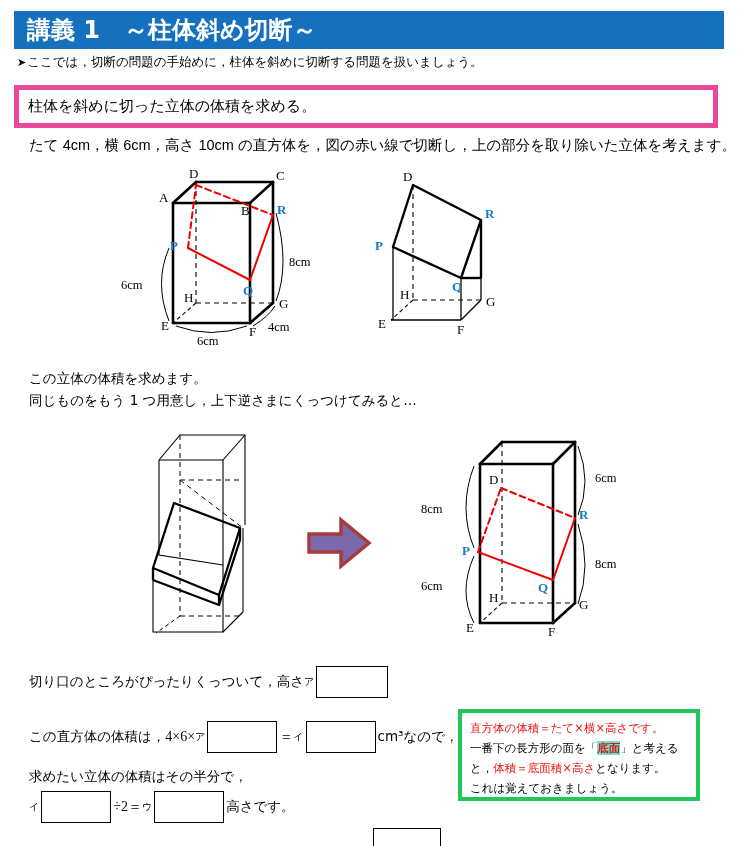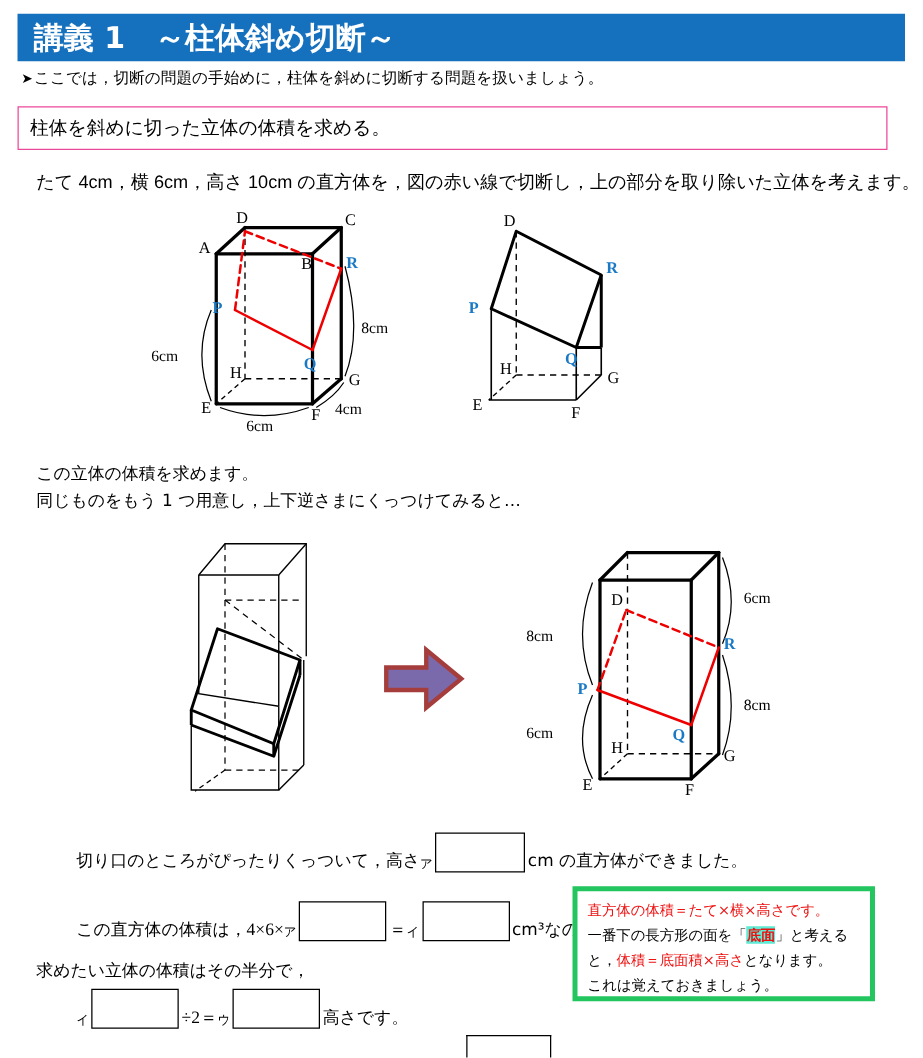--- a/index.html
+++ b/index.html
@@ -53,21 +53,21 @@
     margin-right: 1px;
   }
 
   
   .goalbox {
     position: absolute;
     left: 14px;
     top: 85px;
     width: 694px;
     height: 33px;
-    border: 1px solid #ec4899;
+    border: 5px solid #ec4899;
     background: #ffffff;
     display: flex;
     align-items: center;
   }
   .goalbox-text {
     font-family: "DejaVu Sans", sans-serif;
     font-size: 15px;
     padding-left: 9px;
     white-space: nowrap;
   }
@@ -96,25 +96,24 @@
   }
   .marker {
     font-size: 10px;
     vertical-align: super;
     font-family: "Liberation Serif", serif;
   }
 
   .fillrow {
     position: absolute;
     display: flex;
-    align-items: flex-end;
+    align-items: center;
     font-family: "DejaVu Sans", sans-serif;
     font-size: 13.5px;
     white-space: nowrap;
-    margin-left: 32px;
   }
   .fillrow .mono {
     font-family: "Liberation Serif", serif;
     font-size: 14px;
   }
 
   
   .notebox {
     position: absolute;
     left: 458px;
@@ -361,21 +360,20 @@
     <text x="1" y="170">6cm</text>
     <text x="175" y="62">6cm</text>
     <text x="175" y="148">8cm</text>
   </g>
 </svg>
 
 <div class="fillrow" style="left:29px; top:666px;">
   <span>切り口のところがぴったりくっついて，高さ</span>
   <span class="marker">ア</span>
   <span class="blank" style="width:70px;height:30px;margin:0 2px;"></span>
-  <span>cm の直方体ができました。</span>
 </div>
 
 <div class="fillrow" style="left:29px; top:721px;">
   <span>この直方体の体積は，</span>
   <span class="mono">4×6×</span>
   <span class="marker">ア</span>
   <span class="blank" style="width:68px;height:30px;margin:0 2px;"></span>
   <span class="mono">＝</span>
   <span class="marker">イ</span>
   <span class="blank" style="width:68px;height:30px;margin:0 2px;"></span>

